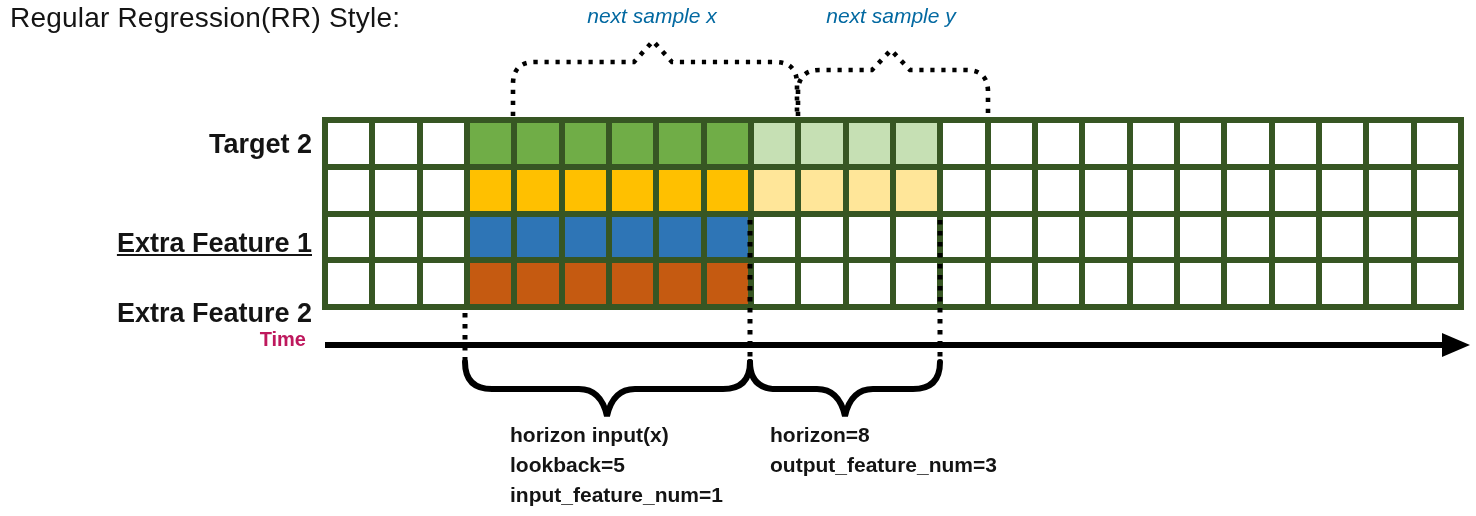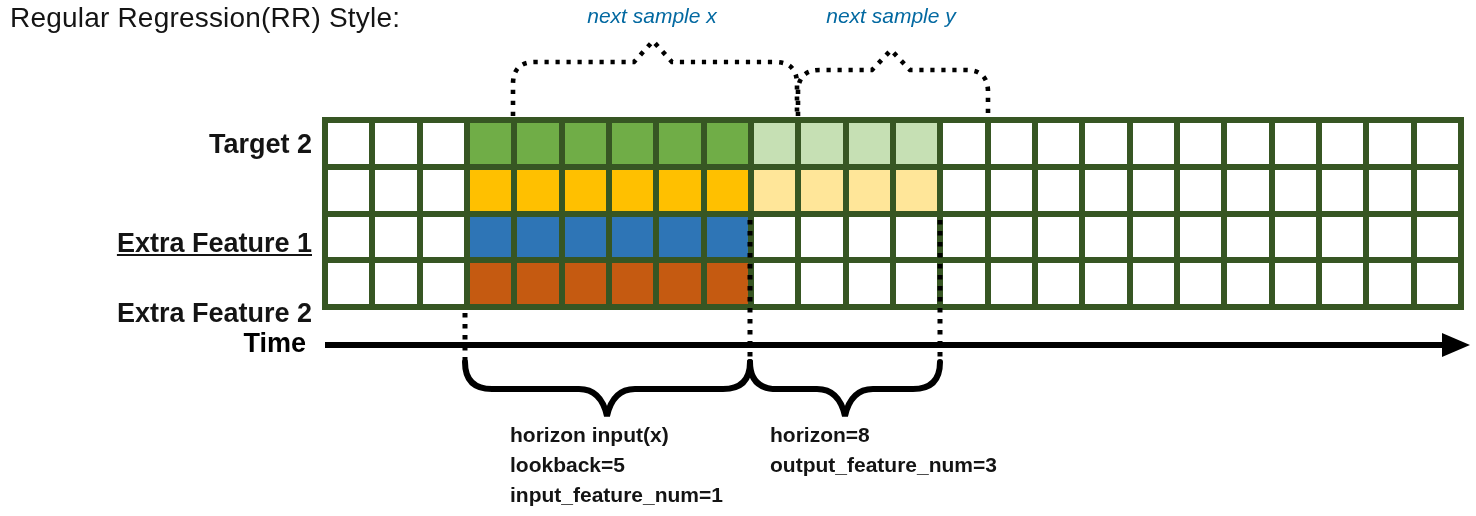--- a/index.html
+++ b/index.html
@@ -21,22 +21,22 @@
     position:absolute;left:322px;top:117px;width:1142px;height:193px;
     display:grid;grid-template-columns:repeat(24,1fr);grid-template-rows:repeat(4,1fr);
     gap:6px;padding:6px;box-sizing:border-box;
   }
   .cell{width:100%;height:100%;}
   .row-label{
     position:absolute;left:0;width:312px;text-align:right;font-size:27px;font-weight:700;
     color:#141414;height:42px;line-height:42px;white-space:nowrap;
   }
   #time-label{
-    position:absolute;left:0;width:306px;text-align:right;top:328px;font-size:27px;
-    font-weight:700;color:#000000;
+    position:absolute;left:0;width:306px;text-align:right;top:328px;font-size:20px;
+    font-weight:700;color:#be185d;
   }
   .caption{
     position:absolute;top:420px;font-size:21px;font-weight:600;color:#141414;
     line-height:30px;white-space:nowrap;
   }
   #caption-input{left:510px;}
   #caption-output{left:770px;}
   #overlay{position:absolute;left:0;top:0;pointer-events:none;}
 </style>
 </head>

